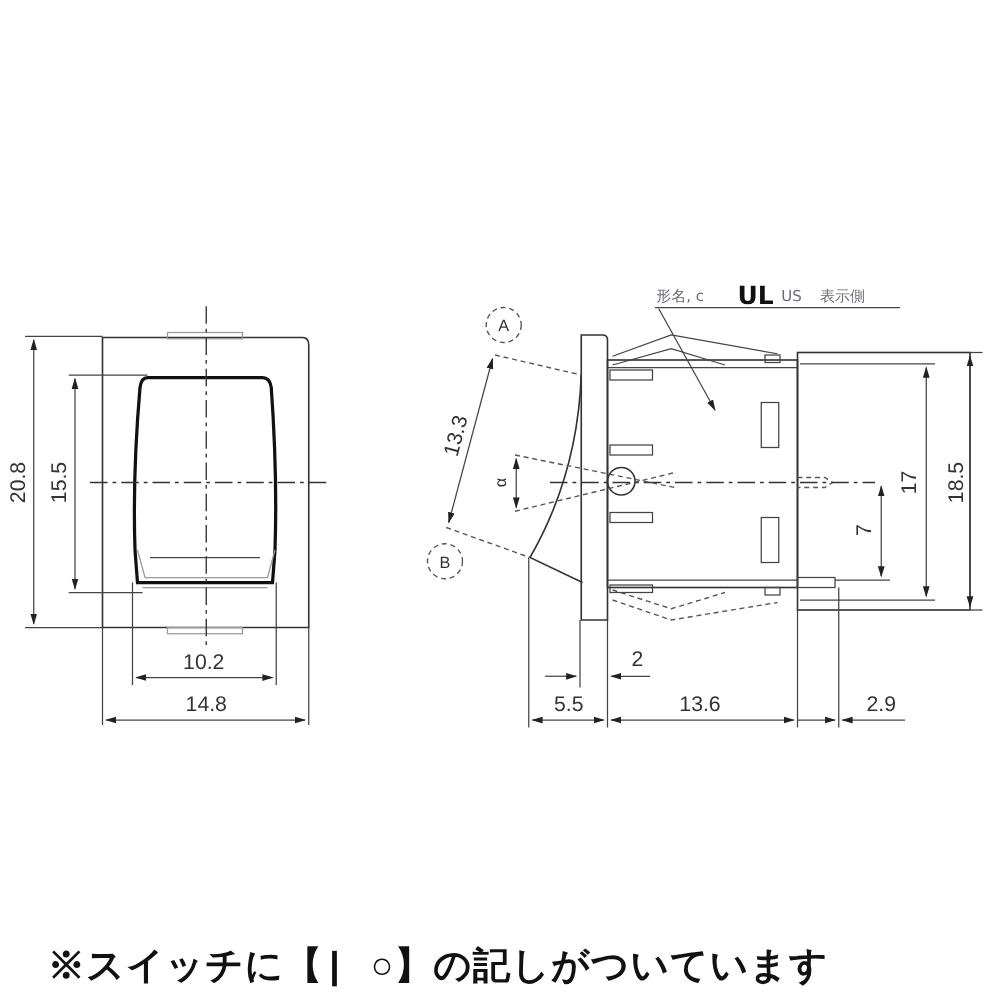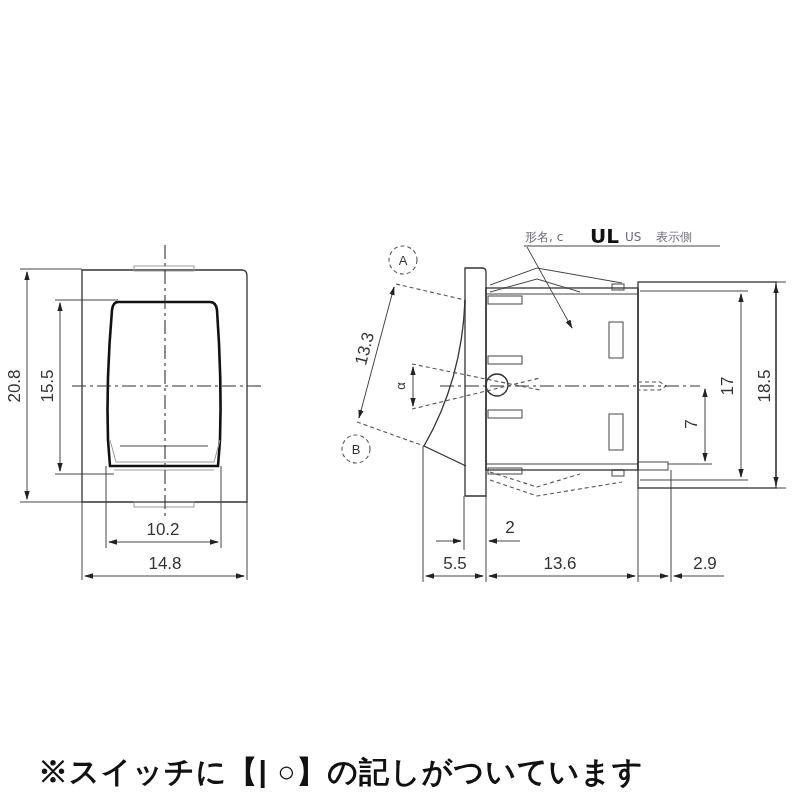--- a/index.html
+++ b/index.html
@@ -10,21 +10,21 @@
   .thin { stroke: #444; stroke-width: 1; fill: none; }
   .thick { stroke: #111; stroke-width: 2.6; fill: none; }
   .grey { stroke: #999; stroke-width: 1; fill: none; }
   .dash { stroke: #555; stroke-width: 1.1; fill: none; stroke-dasharray: 4 3; }
   .center { stroke: #333; stroke-width: 1.1; fill: none; stroke-dasharray: 14 4 3 4; }
   .dim-text { font-family: "Liberation Sans", sans-serif; font-size: 17px; fill: #333; }
   .small-text { font-family: "DejaVu Sans", sans-serif; font-size: 12px; fill: #6a6a7a; }
   .label-text { font-family: "Liberation Sans", sans-serif; font-size: 13px; fill: #333; }
   .arrow { fill: #222; }
   .footnote { position: absolute; left: 38px; top: 752px; font-size: 30px;
-              font-family: Liberation Sans, sans-serif; font-weight: bold; color: #111;
+              font-family: Liberation Mono, monospace; font-weight: bold; color: #111;
               white-space: nowrap; letter-spacing: 1px; }
 </style>
 </head>
 <body>
 
 <svg width="800" height="800" viewBox="0 0 800 800">
   <defs>
     <marker id="ar" viewBox="0 0 10 10" refX="9" refY="5" markerWidth="9" markerHeight="9" orient="auto-start-reverse">
       <path d="M0,2 L10,5 L0,8 z" class="arrow"></path>
     </marker>

